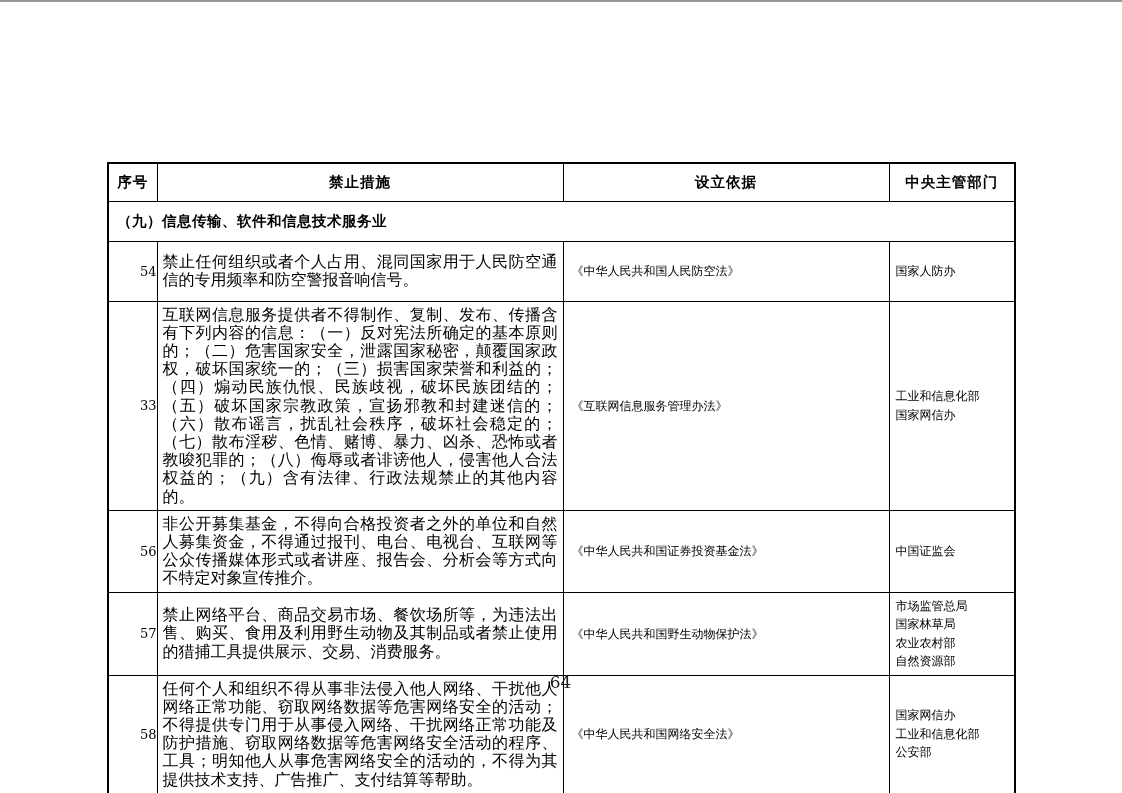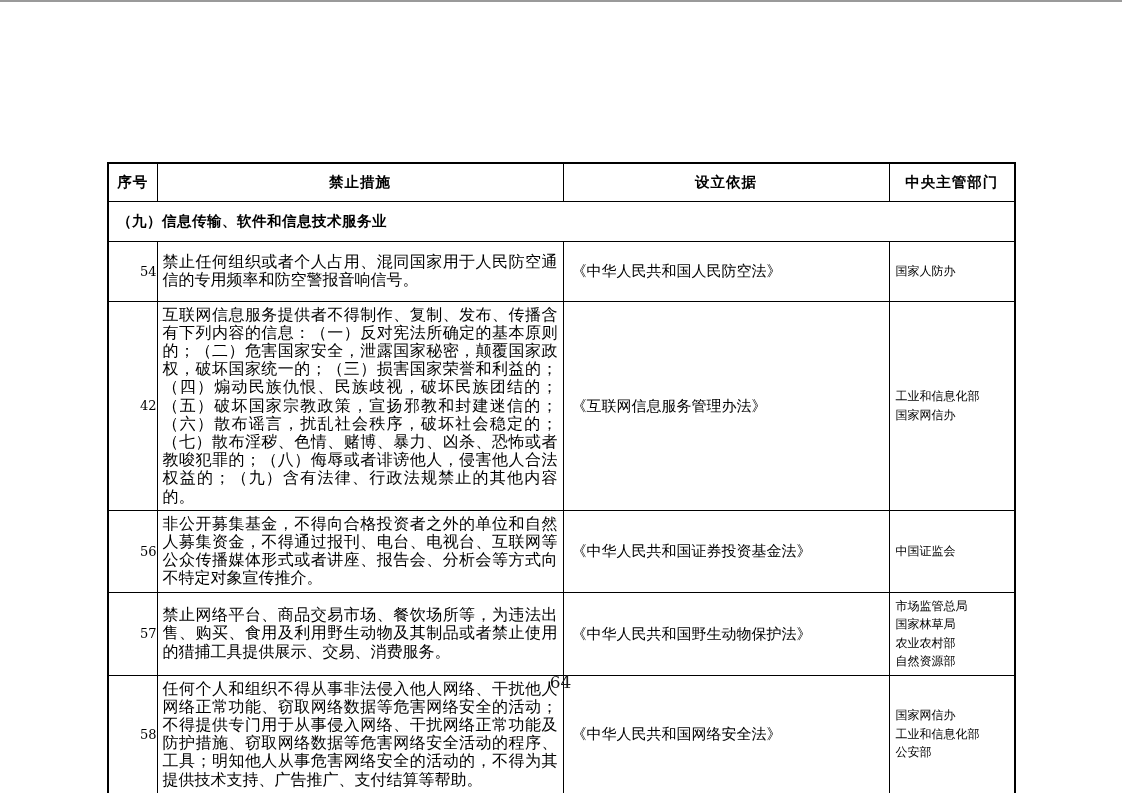--- a/index.html
+++ b/index.html
@@ -56,21 +56,21 @@
     font-size: 13px;
     font-family: "DejaVu Serif", "Liberation Serif", serif;
   }
   td.measure {
     font-size: 16px;
     line-height: 18.2px;
     padding: 4px 5px;
     text-align: justify;
   }
   td.basis {
-    font-size: 15px;
+    font-size: 12px;
     line-height: 18px;
     padding: 4px 8px;
     text-align: left;
   }
   td.dept {
     font-size: 12px;
     line-height: 18.5px;
     padding: 4px 6px;
     text-align: left;
     white-space: pre-line;
@@ -117,21 +117,21 @@
       </tr>
 
       <tr class="r54">
         <td class="no">54</td>
         <td class="measure">禁止任何组织或者个人占用、混同国家用于人民防空通信的专用频率和防空警报音响信号。</td>
         <td class="basis">《中华人民共和国人民防空法》</td>
         <td class="dept">国家人防办</td>
       </tr>
 
       <tr class="r55">
-        <td class="no">42</td>
+        <td class="no">33</td>
         <td class="measure">互联网信息服务提供者不得制作、复制、发布、传播含有下列内容的信息：（一）反对宪法所确定的基本原则的；（二）危害国家安全，泄露国家秘密，颠覆国家政权，破坏国家统一的；（三）损害国家荣誉和利益的；（四）煽动民族仇恨、民族歧视，破坏民族团结的；（五）破坏国家宗教政策，宣扬邪教和封建迷信的；（六）散布谣言，扰乱社会秩序，破坏社会稳定的；（七）散布淫秽、色情、赌博、暴力、凶杀、恐怖或者教唆犯罪的；（八）侮辱或者诽谤他人，侵害他人合法权益的；（九）含有法律、行政法规禁止的其他内容的。</td>
         <td class="basis">《互联网信息服务管理办法》</td>
         <td class="dept">工业和信息化部
 国家网信办</td>
       </tr>
 
       <tr class="r56">
         <td class="no">56</td>
         <td class="measure">非公开募集基金，不得向合格投资者之外的单位和自然人募集资金，不得通过报刊、电台、电视台、互联网等公众传播媒体形式或者讲座、报告会、分析会等方式向不特定对象宣传推介。</td>
         <td class="basis">《中华人民共和国证券投资基金法》</td>

